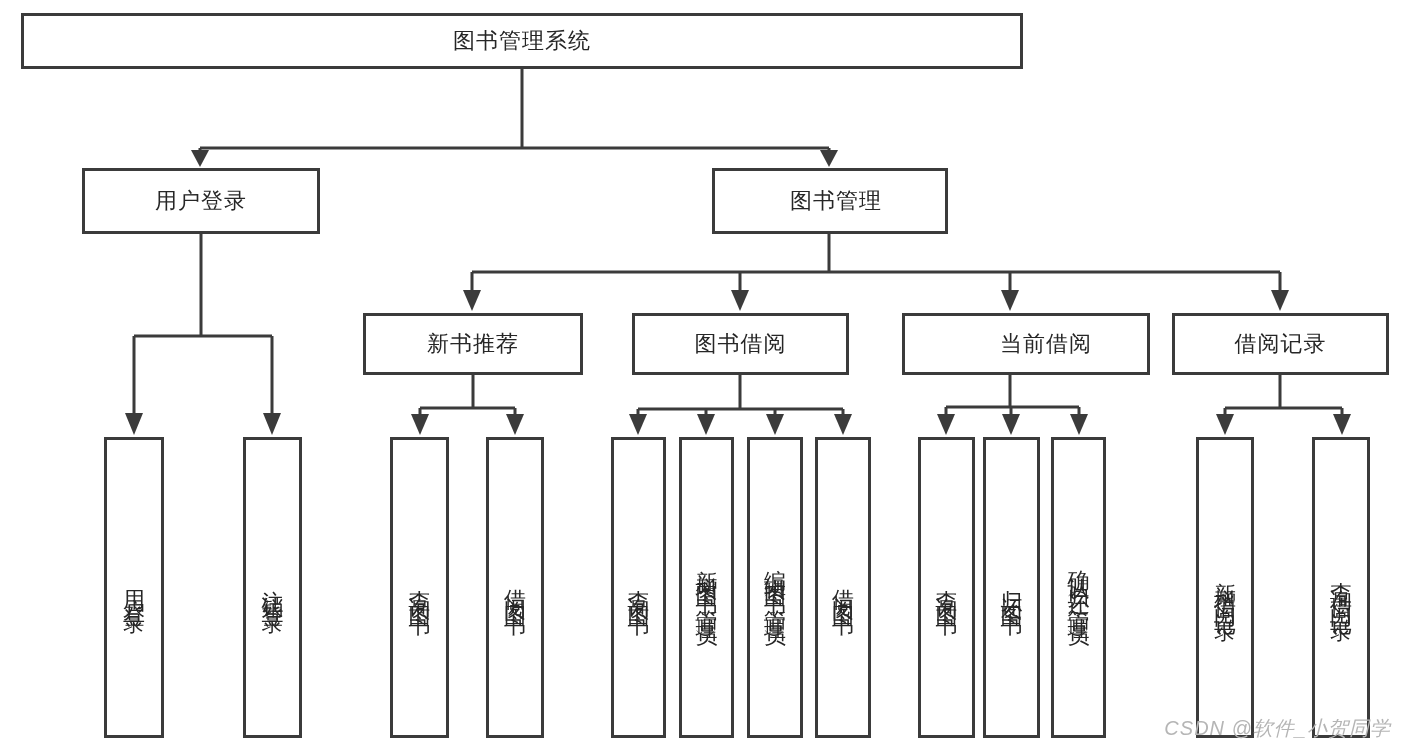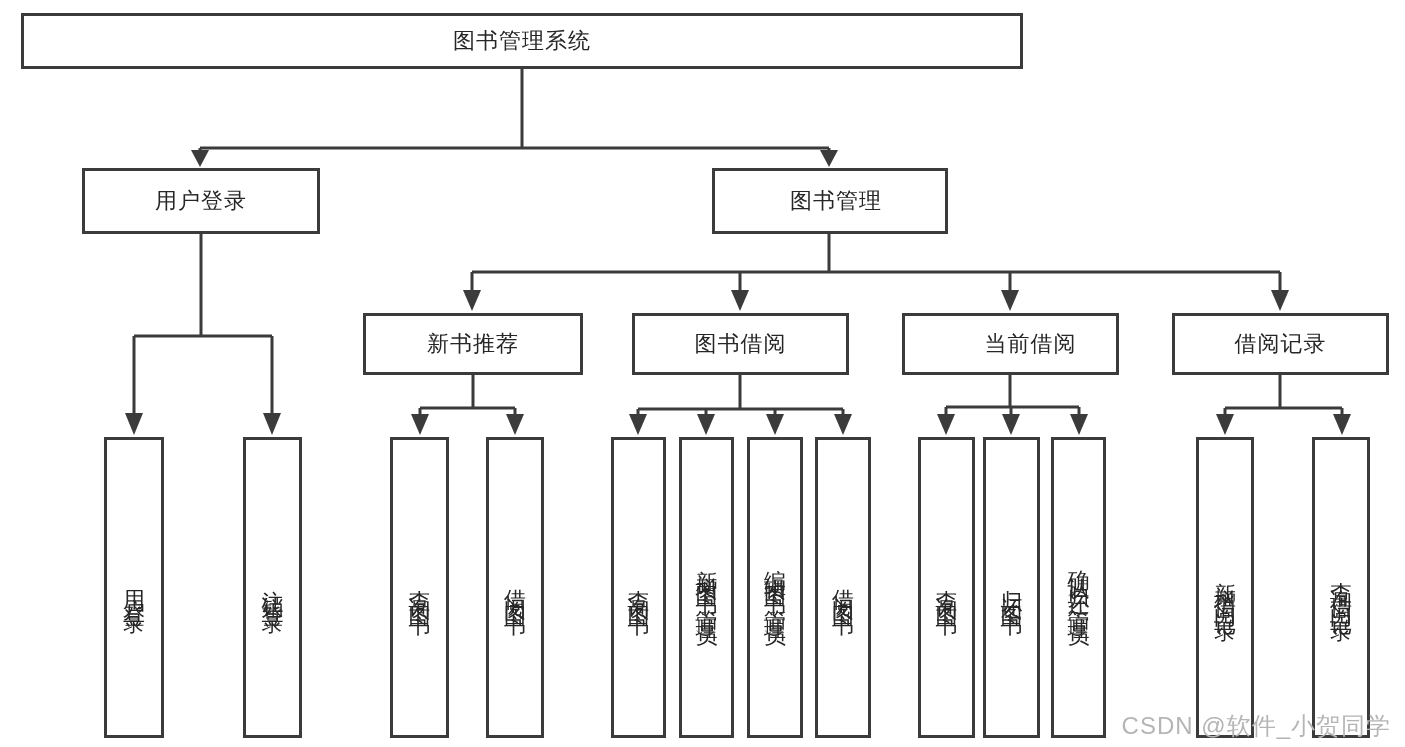--- a/index.html
+++ b/index.html
@@ -27,24 +27,25 @@
   .v-node{
     writing-mode:vertical-rl;
     text-orientation:mixed;
     font-size:22px;
     line-height:1;
     letter-spacing:8px;
   }
   .watermark{
     position:absolute;
     right:14px;bottom:5px;
-    font-size:24px;
+    font-size:20px;
     color:#b5b5b5;
     letter-spacing:1px;
     white-space:nowrap;
+    font-style:italic;
   }
 </style>
 </head>
 <body>
 
 <div class="canvas">
 
   <svg class="links" viewBox="0 0 1405 747" xmlns="http://www.w3.org/2000/svg">
     <g>
       <path d="M522 68 V148 M200 148 H829 M200 148 V151 M829 148 V151"></path>
@@ -88,21 +89,21 @@
     </g>
   </svg>
 
   <div class="node h-node" style="left:21px;top:13px;width:1002px;height:56px;">图书管理系统</div>
 
   <div class="node h-node" style="left:82px;top:168px;width:238px;height:66px;">用户登录</div>
   <div class="node h-node" style="left:712px;top:168px;width:236px;height:66px;padding-left:12px;">图书管理</div>
 
   <div class="node h-node" style="left:632px;top:313px;width:217px;height:62px;">图书借阅</div>
   <div class="node h-node" style="left:363px;top:313px;width:220px;height:62px;">新书推荐</div>
-  <div class="node h-node" style="left:902px;top:313px;width:217px;height:62px;padding-left:40px;">当前借阅</div>
+  <div class="node h-node" style="left:902px;top:313px;width:248px;height:62px;padding-left:40px;">当前借阅</div>
   <div class="node h-node" style="left:1172px;top:313px;width:217px;height:62px;">借阅记录</div>
 
   <div class="node v-node" style="left:104px;top:437px;width:60px;height:301px;">用户登录</div>
   <div class="node v-node" style="left:243px;top:437px;width:59px;height:301px;">注销登录</div>
 
   <div class="node v-node" style="left:390px;top:437px;width:59px;height:301px;">查询图书</div>
   <div class="node v-node" style="left:486px;top:437px;width:58px;height:301px;">借阅图书</div>
 
   <div class="node v-node" style="left:611px;top:437px;width:55px;height:301px;">查询图书</div>
   <div class="node v-node" style="left:679px;top:437px;width:55px;height:301px;">新增图书（管理员）</div>

